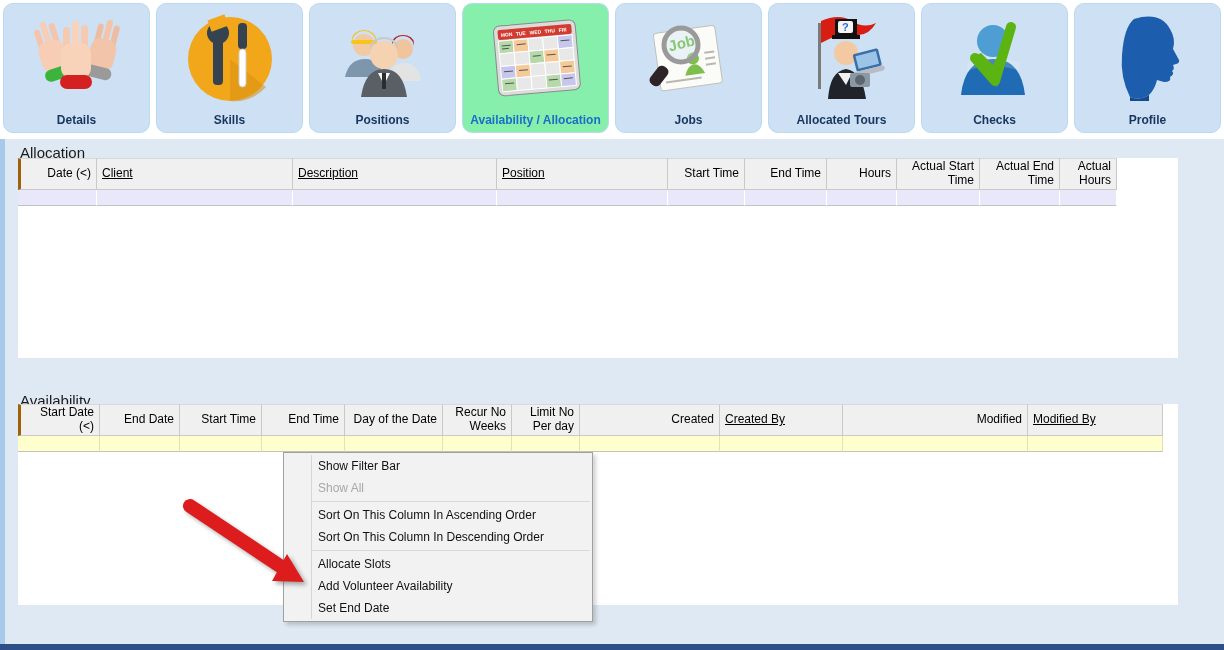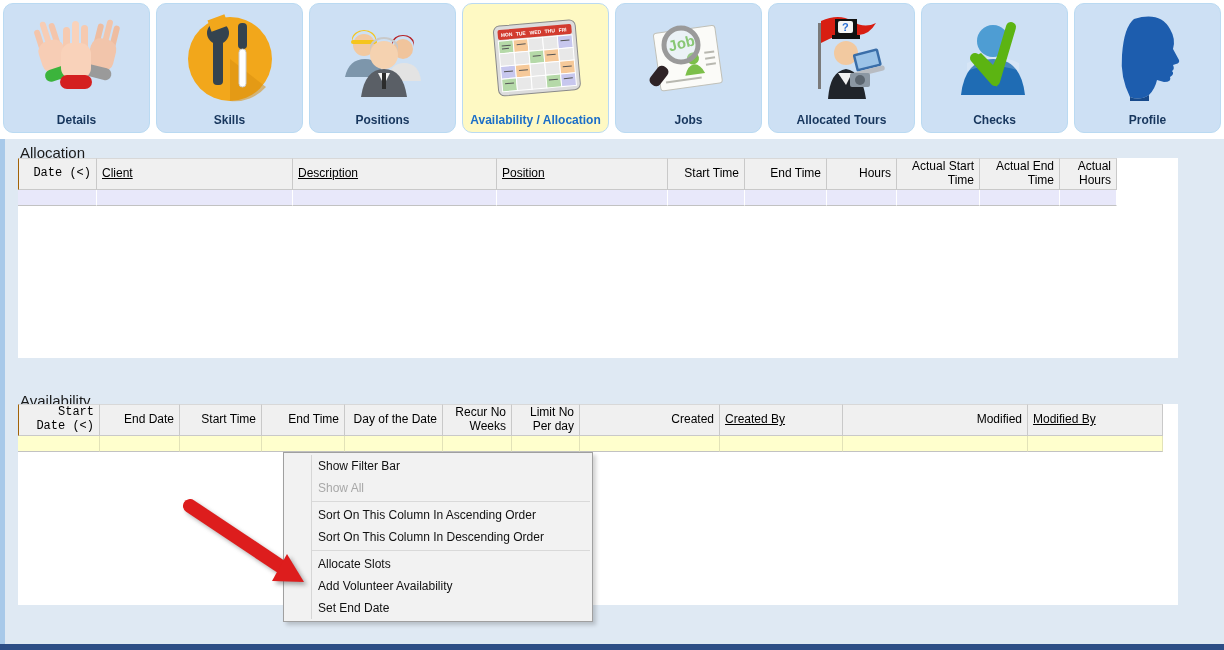--- a/index.html
+++ b/index.html
@@ -4,37 +4,37 @@
 <style>
   * { margin:0; padding:0; box-sizing:border-box; }
   html,body { width:1224px; height:650px; overflow:hidden; }
   body { font-family:"Liberation Sans", sans-serif; background:#ffffff; position:relative; }
 
   
   .tabbar { position:absolute; left:0; top:0; width:1224px; height:139px; background:#ffffff;
             display:flex; gap:6px; padding:3px 0 0 3px; }
   .tab { width:147px; height:130px; background:#cde0f4; border:1px solid #badaf2; border-radius:10px;
          display:flex; flex-direction:column; align-items:center; justify-content:flex-end; cursor:pointer; }
-  .tab.selected { background:#fef9c3; }
+  .tab.selected { background:#86efac; }
   .tab-iconwrap { flex:1; display:flex; align-items:center; justify-content:center; width:100%; }
   .tab-label { font-size:12px; font-weight:bold; color:#17365d; padding-bottom:5px; white-space:nowrap; }
   .tab.selected .tab-label { color:#1b6ec8; }
 
   
   .body-area { position:absolute; left:0; top:139px; width:1224px; height:511px; background:#dfe9f3; }
   .left-strip { position:absolute; left:0; top:0; width:5px; height:505px; background:#a8c9e9; }
   .bottom-bar { position:absolute; left:0; bottom:0; width:1224px; height:6px; background:#2d4e86; }
 
   .section-label { position:absolute; font-size:15px; color:#1a1a1a; }
   .panel { position:absolute; background:#ffffff; }
 
   .thead { display:flex; }
   .th { background:#f0f0f0; border-top:1px solid #d8d8d8; border-right:1px solid #c9c9c9; border-bottom:1px solid #c9c9c9;
         height:32px; font-size:12px; color:#000; padding:2px 5px; display:flex; align-items:center; line-height:1.15; }
-  .th:first-child { border-left:1px solid #a16207;font-family:Liberation Mono, monospace; }
+  .th:first-child { border-left:3px solid #a16207; }
   .th.r { justify-content:flex-end; text-align:right; }
   .th.l { justify-content:flex-start; text-align:left;text-decoration:underline; }
   .frow { display:flex; }
   .fcell { height:16px; border-right:1px solid #ffffff; border-bottom:1px solid #c2c2c2; }
   .fcell.lav { background:#e8e8fa; }
   .fcell.yel { background:#ffffcd; border-right:1px solid #e2e2b8; }
 
   
   .context-menu { position:absolute; left:283px; top:452px; width:310px; background:#f2f2f2;
                   border:1px solid #a0a0a0; box-shadow:3px 3px 4px rgba(0,0,0,0.18); padding:2px 0; z-index:20; }

